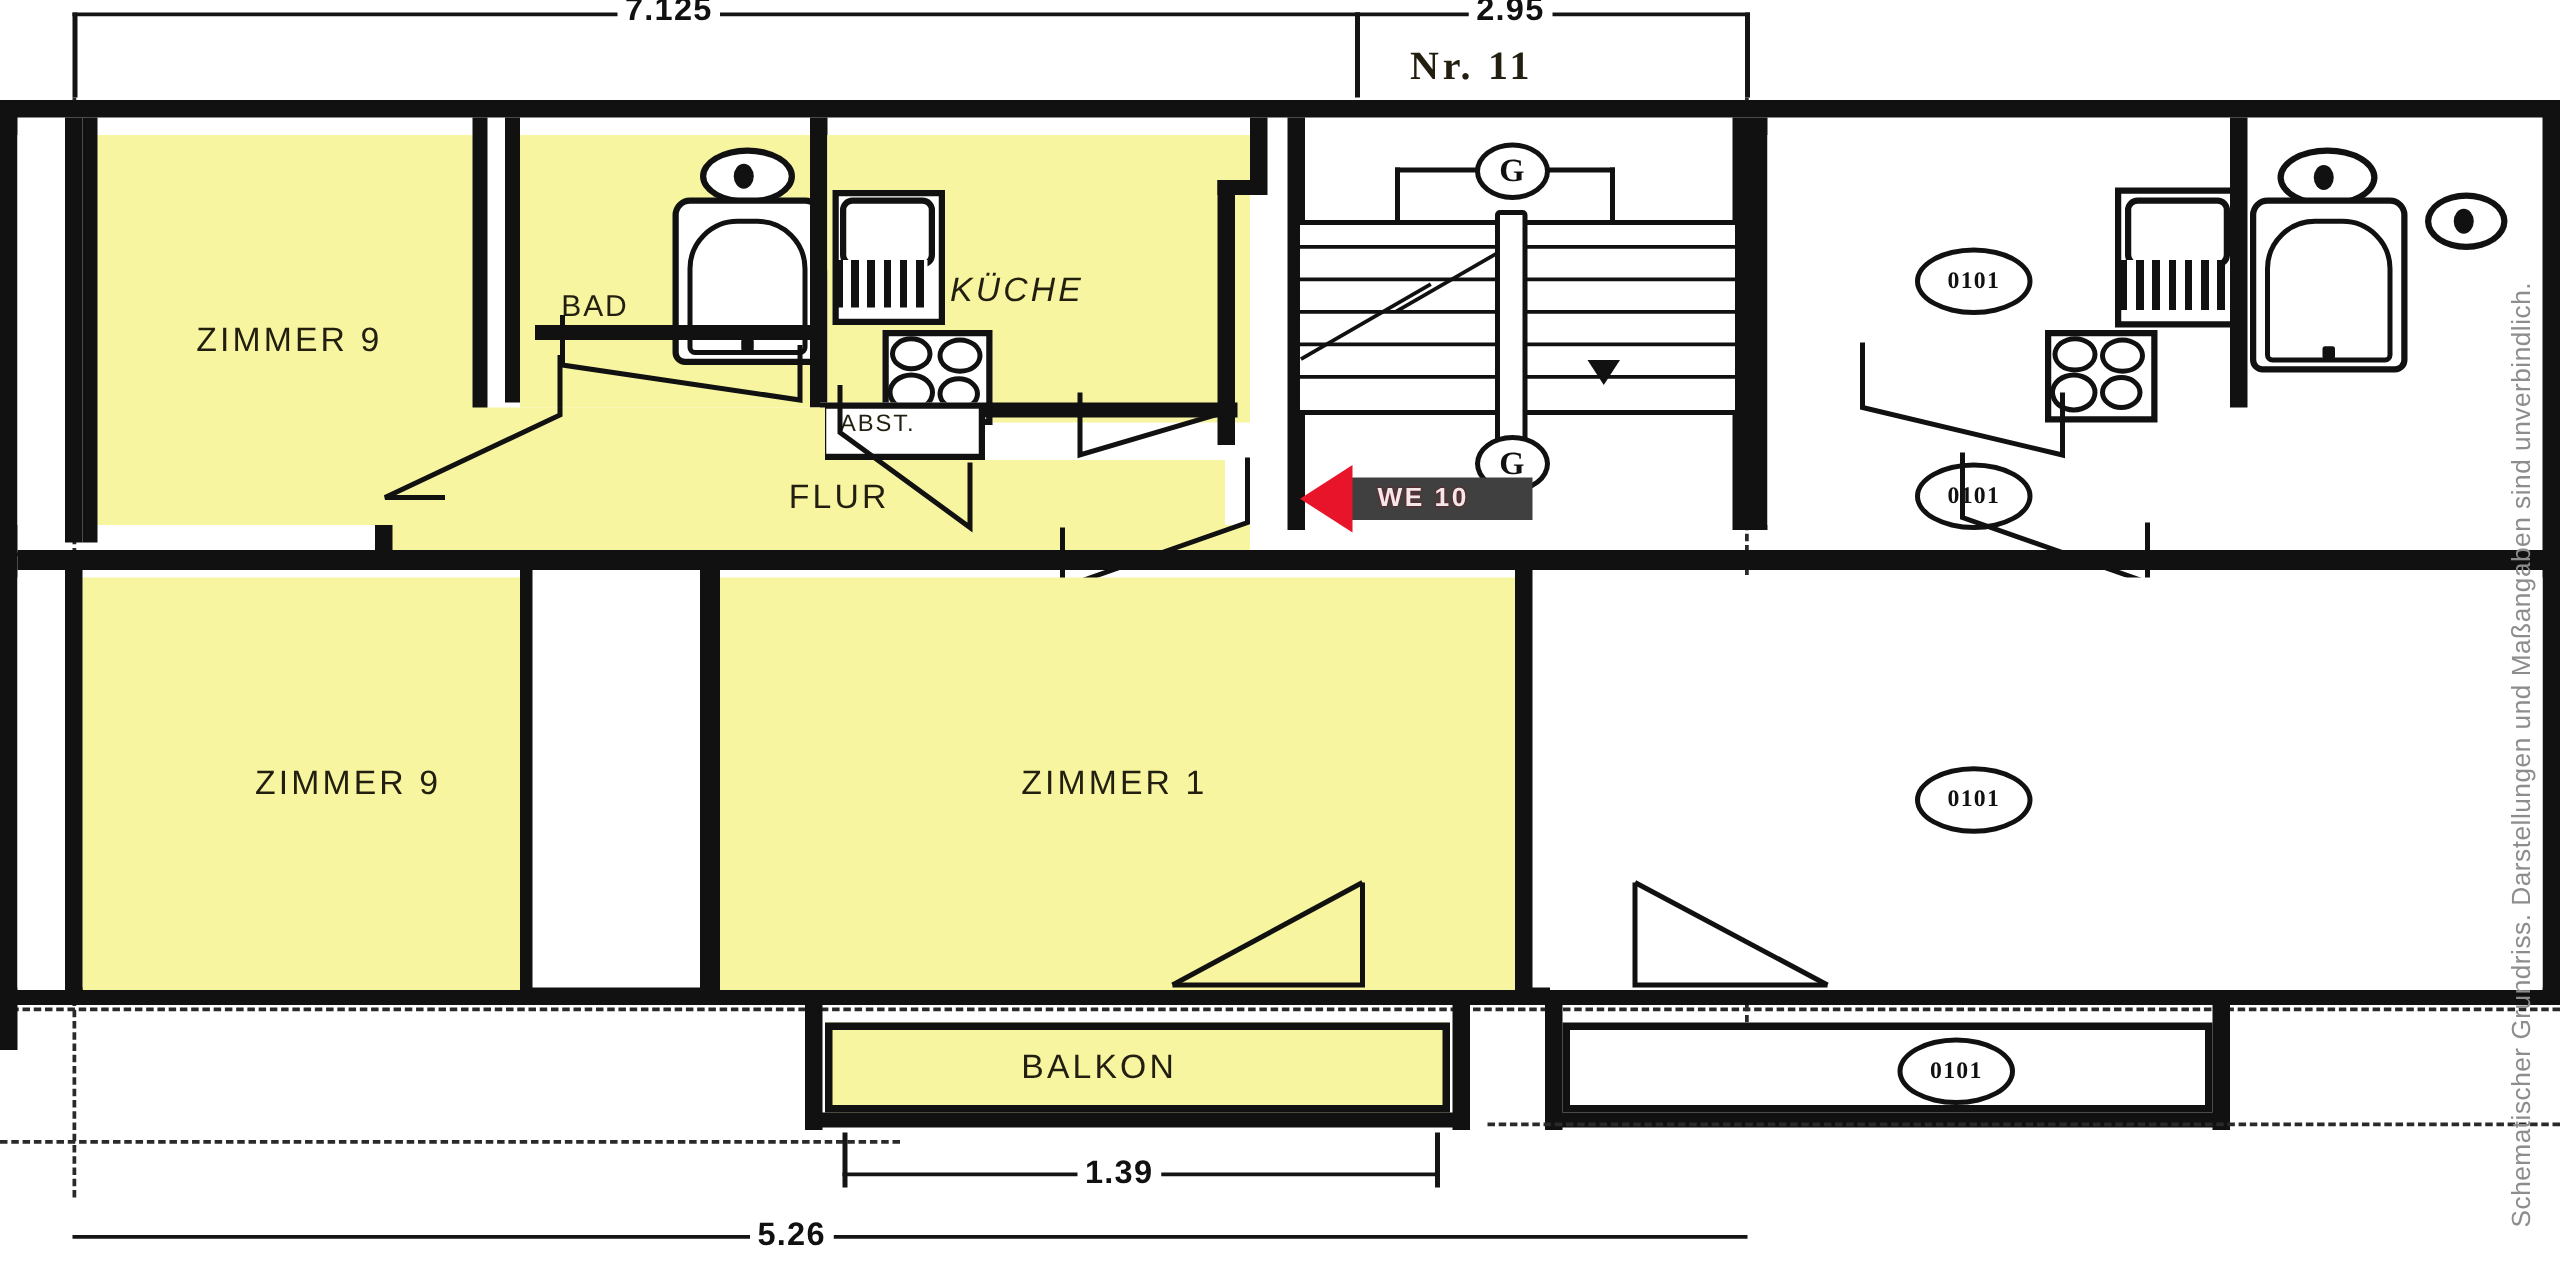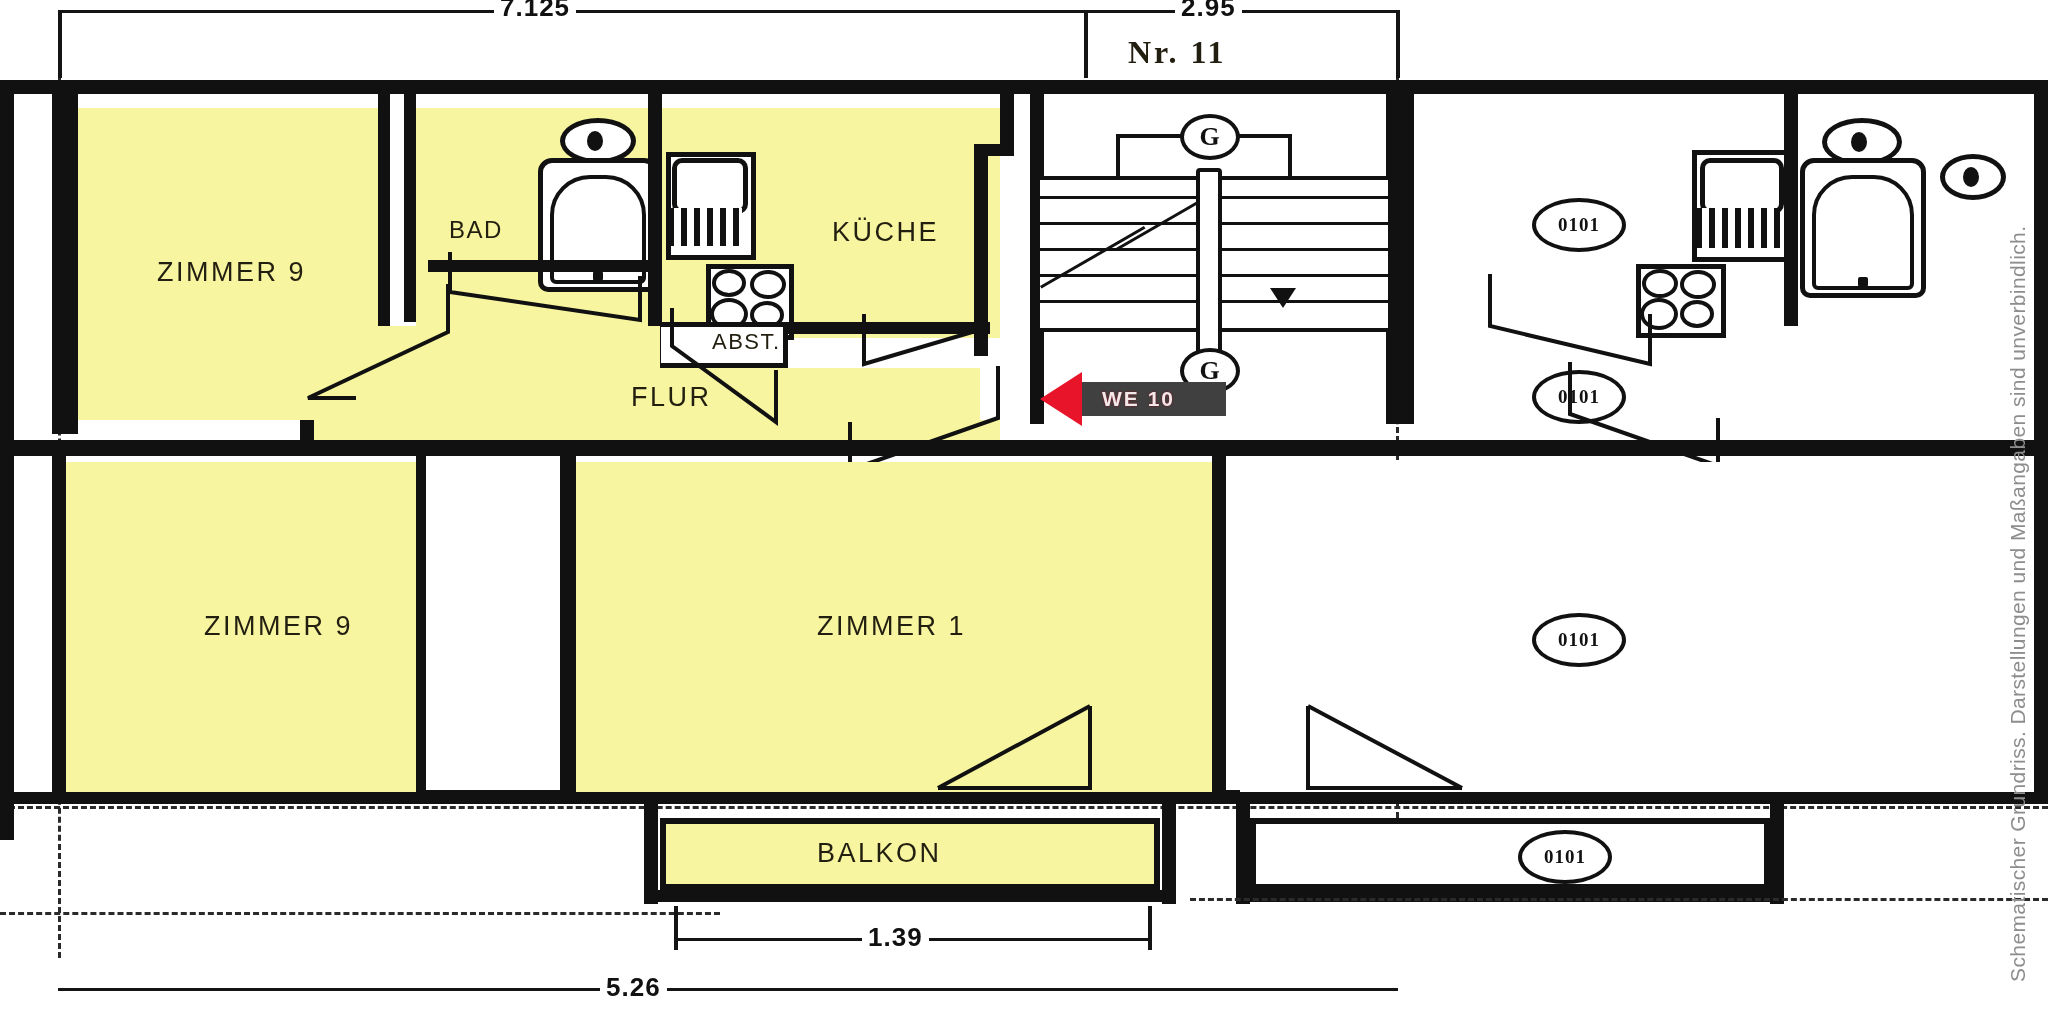--- a/index.html
+++ b/index.html
@@ -114,45 +114,45 @@
   <div class="label" style="left:157px;top:257px;">ZIMMER 9</div>
 
   <div class="room white" style="left:14px;top:108px;width:38px;height:312px;"></div>
   <div class="wall" style="left:52px;top:94px;width:14px;height:340px;"></div>
   <div class="wall" style="left:66px;top:94px;width:12px;height:340px;"></div>
 
   <div class="wall" style="left:378px;top:94px;width:12px;height:326px;"></div>
   <div class="wall" style="left:404px;top:94px;width:12px;height:228px;"></div>
 
   <div class="room yellow" style="left:416px;top:108px;width:232px;height:218px;"></div>
-  <div class="label small" style="left:449px;top:216px;">BAD</div>
+  <div class="label small" style="left:449px;top:232px;">BAD</div>
 
   <div class="wc" style="left:560px;top:118px;width:66px;height:36px;"></div>
   <div class="tub" style="left:538px;top:158px;width:110px;height:124px;">
     <div class="inner"></div>
   </div>
 
   <div class="wall" style="left:648px;top:94px;width:14px;height:232px;"></div>
 
   <div class="room yellow" style="left:662px;top:108px;width:338px;height:230px;"></div>
   <div class="room yellow" style="left:662px;top:108px;width:338px;height:108px;"></div>
-  <div class="label" style="left:832px;top:217px;">KÜCHE</div>
+  <div class="label" style="left:760px;top:217px;font-style:italic;">KÜCHE</div>
 
   <div class="sinkbox" style="left:666px;top:152px;width:80px;height:98px;"></div>
   <div class="sinkbowl" style="left:672px;top:158px;width:66px;height:46px;"></div>
   <div class="drain" style="left:668px;top:208px;width:74px;height:38px;"></div>
 
   <div class="stove" style="left:706px;top:264px;width:78px;height:66px;"></div>
   <div class="burner" style="left:712px;top:269px;width:26px;height:20px;"></div>
   <div class="burner" style="left:750px;top:270px;width:28px;height:21px;"></div>
   <div class="burner" style="left:710px;top:298px;width:30px;height:24px;"></div>
   <div class="burner" style="left:750px;top:301px;width:26px;height:20px;"></div>
 
   <div class="room white" style="left:656px;top:322px;width:132px;height:46px;border:5px solid #111;box-sizing:border-box;"></div>
-  <div class="label small" style="left:672px;top:329px;font-size:22px;margin-left:40px;">ABST.</div>
+  <div class="label small" style="left:672px;top:329px;font-size:19px;">ABST.</div>
 
   <div class="wall" style="left:1000px;top:94px;width:14px;height:50px;"></div>
   <div class="wall" style="left:974px;top:144px;width:40px;height:12px;"></div>
   <div class="wall" style="left:974px;top:144px;width:14px;height:212px;"></div>
 
   <div class="room yellow" style="left:300px;top:326px;width:360px;height:112px;"></div>
   <div class="room yellow" style="left:660px;top:368px;width:320px;height:70px;"></div>
   <div class="room yellow" style="left:300px;top:420px;width:700px;height:22px;"></div>
   <div class="label" style="left:631px;top:382px;">FLUR</div>
 

